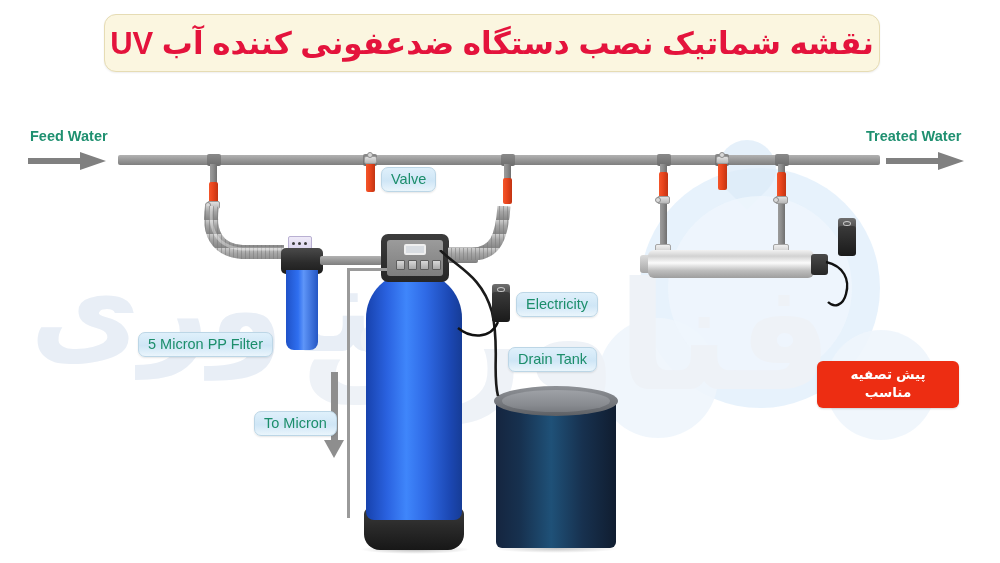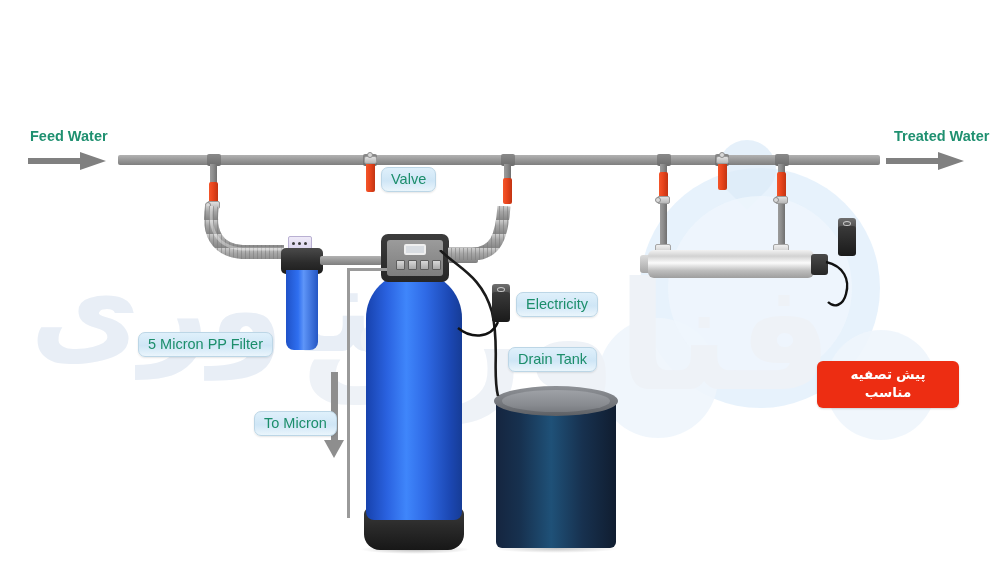--- a/index.html
+++ b/index.html
@@ -270,27 +270,30 @@
 <div id="stage">
 
   <div class="wm-circle" style="left:640px;top:168px;width:240px;height:240px;"></div>
   <div class="wm-drop" style="left:718px;top:140px;width:58px;height:58px;border-radius:50% 50% 50% 0;transform:rotate(-45deg);opacity:.75;"></div>
   <div class="wm-drop" style="left:598px;top:318px;width:120px;height:120px;border-radius:50%;background:#eef5fc;"></div>
   <div class="wm-drop" style="left:826px;top:330px;width:110px;height:110px;border-radius:50%;background:#eef5fc;"></div>
   <div class="wm-circle" style="left:668px;top:196px;width:184px;height:184px;background:#eff6fd;"></div>
   <div class="wm-text" style="left:30px;top:240px;">فناوری</div>
   <div class="wm-text" style="left:300px;top:250px;font-size:150px;color:#eef2f7;">فناوری</div>
 
+  <div id="title-bar">
+    <div id="title-text">نقشه شماتیک نصب دستگاه ضدعفونی کننده آب UV</div>
+  </div>
 
   <div class="flow-label" style="left:30px;top:128px;">Feed Water</div>
   <svg class="flow-arrow" style="left:28px;top:150px;" width="80" height="22" viewBox="0 0 80 22">
     <path d="M0 8 L52 8 L52 2 L78 11 L52 20 L52 14 L0 14 Z" fill="#808080"></path>
   </svg>
 
-  <div class="flow-label" style="left:866px;top:128px;margin-left:28px;">Treated Water</div>
+  <div class="flow-label" style="left:866px;top:128px;">Treated Water</div>
   <svg class="flow-arrow" style="left:886px;top:150px;" width="80" height="22" viewBox="0 0 80 22">
     <path d="M0 8 L52 8 L52 2 L78 11 L52 20 L52 14 L0 14 Z" fill="#808080"></path>
   </svg>
 
   <div class="pipe-h" style="left:118px;top:155px;width:762px;"></div>
 
   <div class="tee" style="left:207px;top:154px;"></div>
   <div class="pipe-v" style="left:210px;top:164px;height:20px;"></div>
   <div class="valve-handle" style="left:209px;top:182px;height:24px;"></div>
   <div class="valve-collar" style="left:207px;top:201px;"></div>

